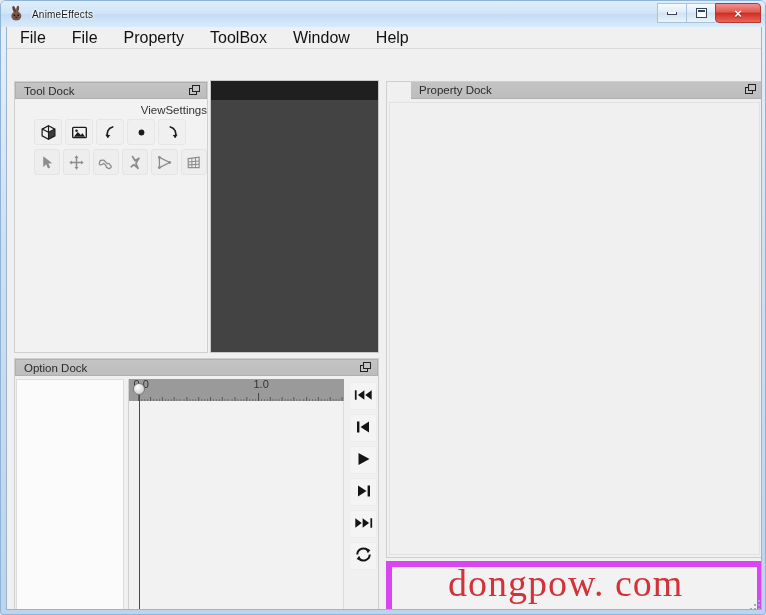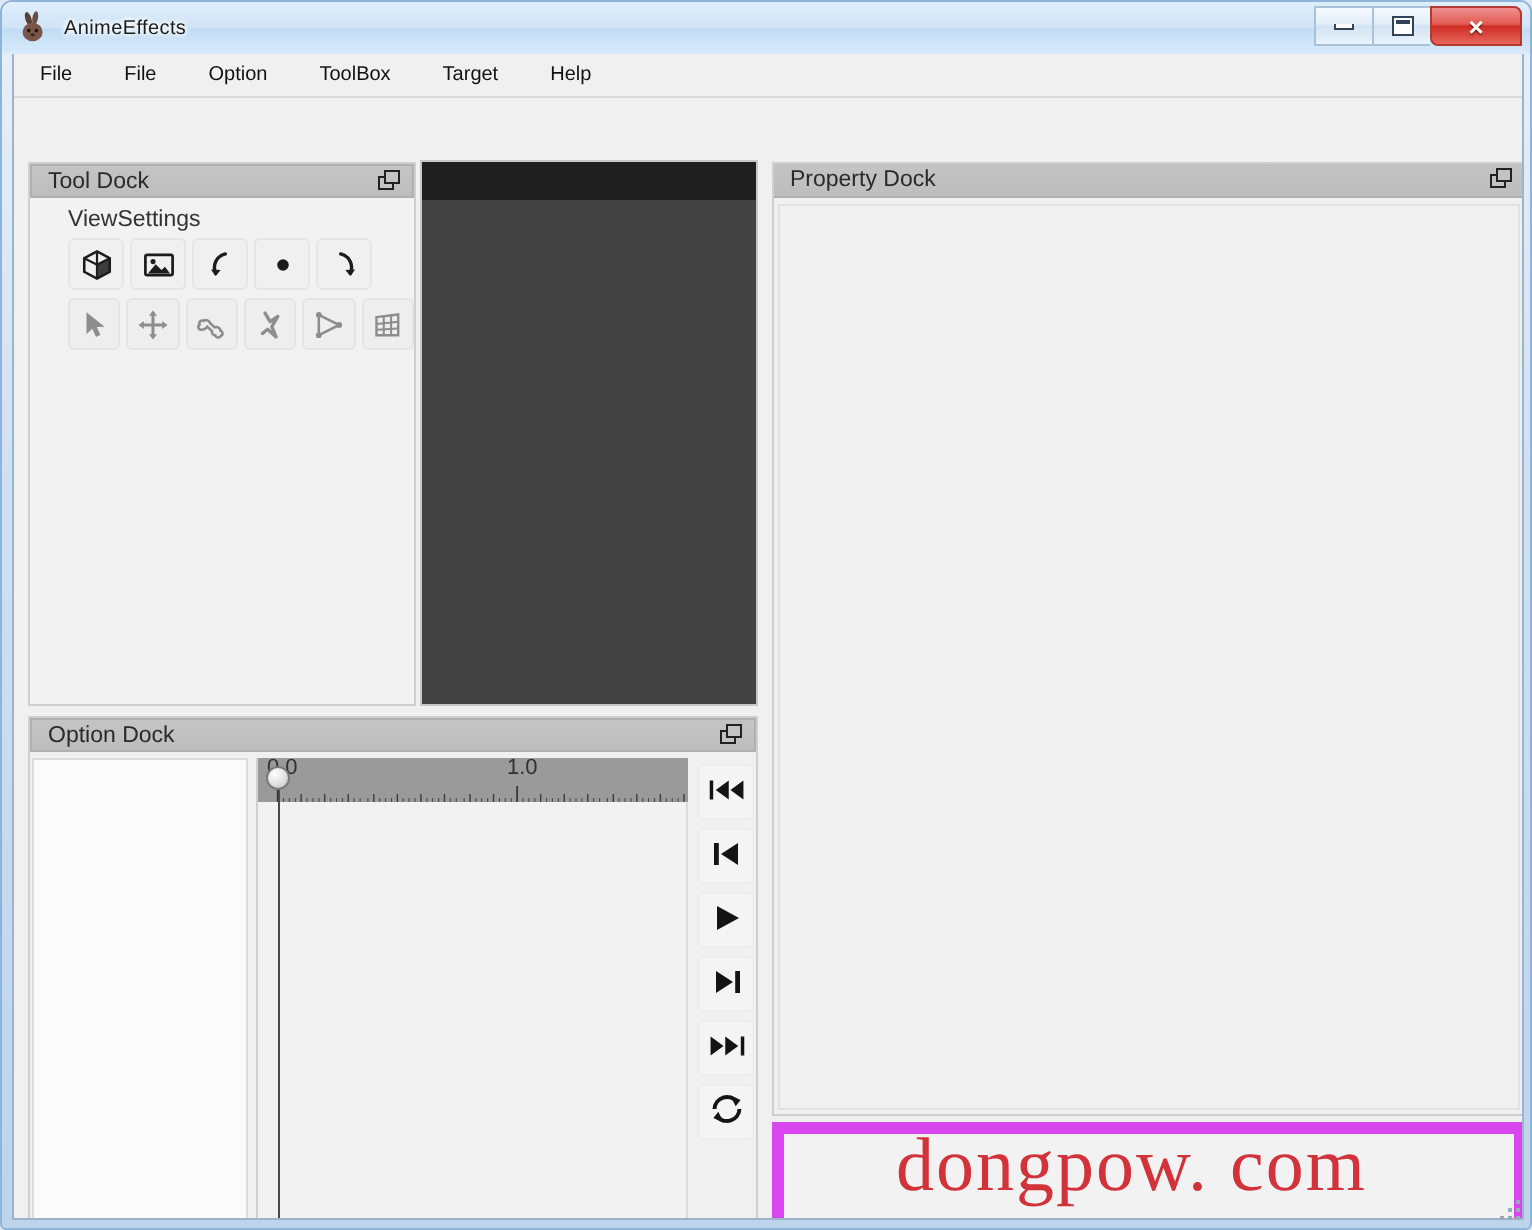--- a/index.html
+++ b/index.html
@@ -68,21 +68,21 @@
   }
 
   
   #menu-bar {
     position:absolute; left:0; top:0; width:754px; height:22px;
     background:#f0f0f0;
     display:flex; align-items:center;
     border-bottom:1px solid #dadada;
   }
   .menu-item {
-    padding:3px 13px; font-size:10px; color:#111; cursor:default;
+    padding:3px 13px; font-size:16px; color:#111; cursor:default;
     white-space:nowrap;
   }
 
   
   .dock-title {
     height:17px;
     background: linear-gradient(180deg,#c4c4c4 0%, #bdbdbd 100%);
     border:1px solid #b0b0b0;
     display:flex; align-items:center;
     font-size:11.5px; color:#2a2a2a;
@@ -94,21 +94,21 @@
   }
   .float-btn i {
     position:absolute; display:block; border:1.5px solid #222; background:transparent;
   }
   .float-btn i.b1 { left:0; top:3px; width:8px; height:7px; background:#c4c4c4;}
   .float-btn i.b2 { left:3px; top:0; width:8px; height:7px; background:#c4c4c4;}
 
   
   #tool-dock {
     position:absolute; left:7px; top:54px; width:194px; height:272px;
-    background:#f2f2f2; border:1px solid #cfcfcf;
+    background:#f2f2f2; border:1px solid #cfcfcf;text-align:right;
   }
   #tool-dock-body { padding:2px 0 0 0;margin-left:11px; }
   .group-label { font-size:11.5px; color:#333; padding:3px 0 2px 8px; }
   .icon-row { display:flex; gap:3px; padding:1px 0 3px 8px; }
   .icon-btn {
     width:28px; height:26px;
     background:#f0f0f0; border:1px solid #e6e6e6; border-radius:3px;
     display:flex; align-items:center; justify-content:center;
   }
   .icon-btn svg { display:block; }
@@ -121,21 +121,21 @@
     border:1px solid #c8c8c8;
   }
   #canvas-topstrip {
     position:absolute; left:0; top:0; width:100%; height:19px;
     background:#1f1f1f;
   }
 
   
   #property-dock {
     position:absolute; left:379px; top:54px; width:377px; height:477px;
-    background:#f0f0f0; border:1px solid #cfcfcf;
+    background:#f0f0f0; border:1px solid #cfcfcf;padding-left:24px;
   }
   #property-dock .dock-title { border-left:none;border-right:none;border-top:none; }
   #property-body {
     position:absolute; left:2px; top:20px; right:2px; bottom:2px;
     background:#f0f0f0; border:1px solid #e2e2e2;
   }
 
   
   #bottom-right-panel {
     position:absolute; left:379px; top:534px; width:377px; height:62px;
@@ -234,23 +234,23 @@
         <span class="glyph-close">×</span>
       </div>
     </div>
   </div>
 
   <div id="client">
 
     <div id="menu-bar">
       <div class="menu-item">File</div>
       <div class="menu-item">File</div>
-      <div class="menu-item">Option</div>
+      <div class="menu-item">Property</div>
       <div class="menu-item">ToolBox</div>
-      <div class="menu-item">Target</div>
+      <div class="menu-item">Window</div>
       <div class="menu-item">Help</div>
     </div>
 
     <div id="tool-dock">
       <div class="dock-title">
         <span>Tool Dock</span>
         <span class="float-btn">
           <i class="b1"></i>
             <i class="b2"></i>
         </span>

